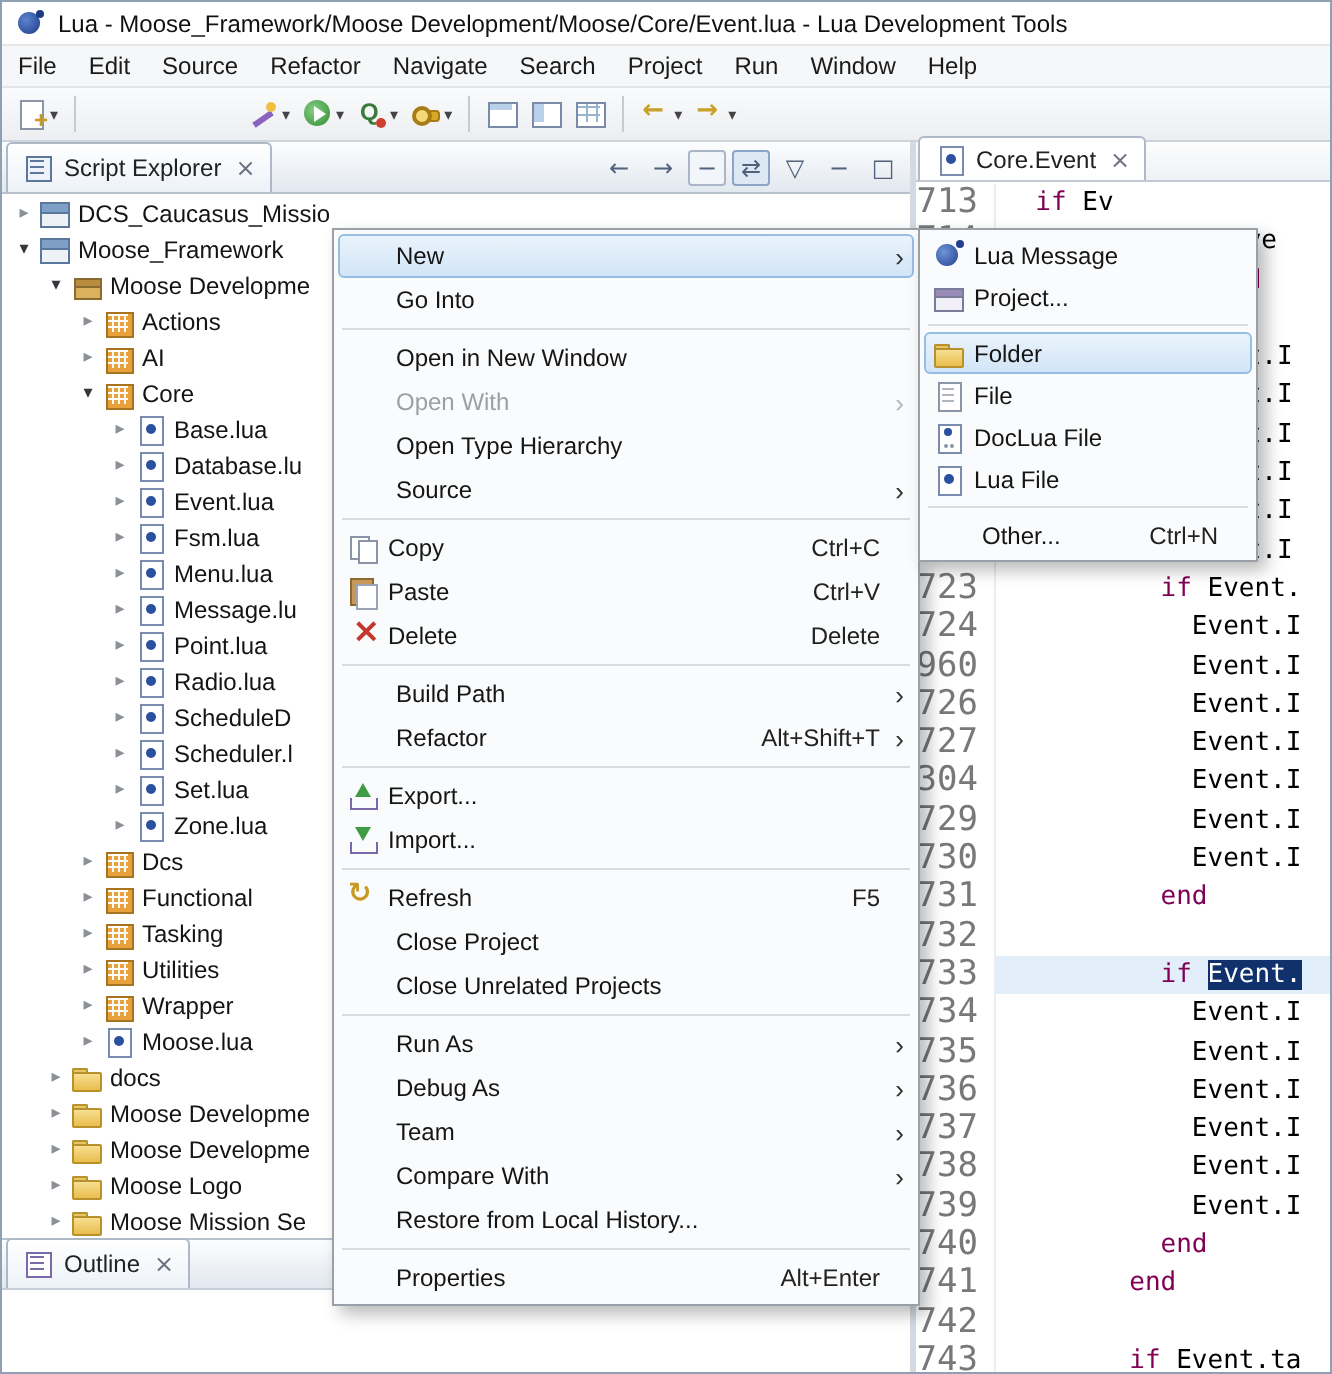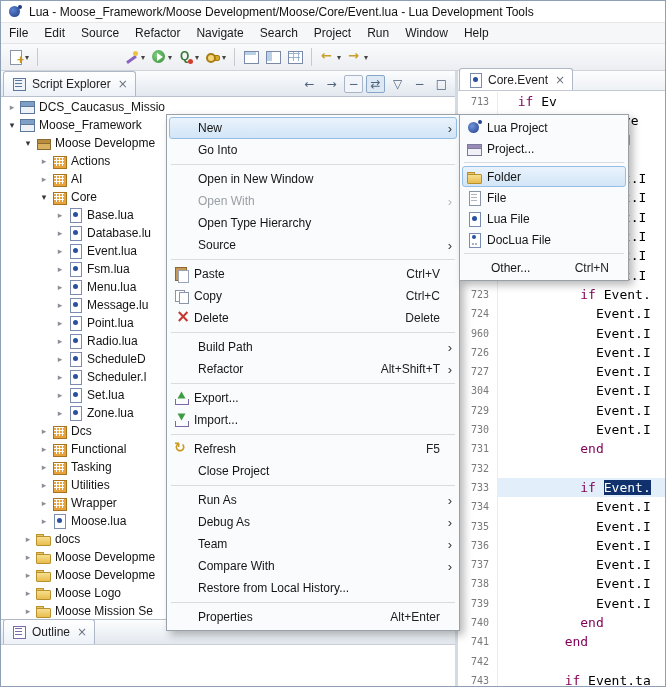--- a/index.html
+++ b/index.html
@@ -38,21 +38,21 @@
   .tlabel{margin-left:4px;color:#141414}
 
   .outline-header{height:26px;background:linear-gradient(#fcfdfe,#e2e8ef);border-top:1px solid #b9c1cc;border-bottom:1px solid #c8ced6;display:flex;align-items:flex-end}
   .outline-body{flex:1;background:#fff}
 
   
   .editor-tabs{height:20px;background:linear-gradient(#fdfdfe,#eef1f5);border-bottom:1px solid #c2c9d2;display:flex;align-items:flex-end}
   .editor-tab{height:22px;display:inline-flex;align-items:center;gap:5px;padding:0 7px;margin-left:1px;background:#fff;border:1px solid #aeb8c6;border-bottom:none;border-radius:3px 3px 0 0;font-size:12px;color:#222}
   .editor{flex:1;background:#fff;overflow:hidden;padding-top:1px;font-family:"DejaVu Sans Mono",monospace;font-size:13px}
   .cline{display:flex;height:19.3px;line-height:19.3px}
-  .lnum{width:40px;flex:none;text-align:right;padding-right:8px;color:#787878;font-size:10px;border-right:1px solid #ececec}
+  .lnum{width:40px;flex:none;text-align:right;padding-right:8px;color:#787878;font-size:17px;border-right:1px solid #ececec}
   .ltext{flex:1;padding-left:4px;white-space:pre;color:#000}
   .ltext span{white-space:pre}
   .ltext.frag{padding-left:117px}
   .cline.cur .ltext{background:#e3eefb}
   .tok-k{color:#7f0055;font-weight:normal}
   .tok-s{background:#10316b;color:#fff}
 
   
   .ctx-menu{position:absolute;left:165px;top:113px;width:294px;background:#fafbfc;border:1px solid #9aa0a8;box-shadow:4px 4px 8px rgba(0,0,0,.28);padding:2px;font-size:12px;z-index:20}
   .sub-menu{position:absolute;left:458px;top:113px;width:170px;background:#fafbfc;border:1px solid #9aa0a8;box-shadow:4px 4px 8px rgba(0,0,0,.28);padding:2px;font-size:12px;z-index:21}
@@ -540,32 +540,32 @@
         <span class="marrow"></span>
       </div>
       <div class="mi">
         <span class="micon"></span>
         <span class="mlabel">Source</span>
         <span class="mshort"></span>
         <span class="marrow">›</span>
       </div>
       <div class="msep"></div>
       <div class="mi">
+        <span class="micon ic ic-copy"></span>
+        <span class="mlabel">Copy</span>
+        <span class="mshort">Ctrl+C</span>
+        <span class="marrow"></span>
+      </div>
+      <div class="mi">
         <span class="micon ic ic-paste"></span>
         <span class="mlabel">Paste</span>
         <span class="mshort">Ctrl+V</span>
         <span class="marrow"></span>
       </div>
       <div class="mi">
-        <span class="micon ic ic-copy"></span>
-        <span class="mlabel">Copy</span>
-        <span class="mshort">Ctrl+C</span>
-        <span class="marrow"></span>
-      </div>
-      <div class="mi">
         <span class="micon ic ic-delete"></span>
         <span class="mlabel">Delete</span>
         <span class="mshort">Delete</span>
         <span class="marrow"></span>
       </div>
       <div class="msep"></div>
       <div class="mi">
         <span class="micon"></span>
         <span class="mlabel">Build Path</span>
         <span class="mshort"></span>
@@ -596,20 +596,26 @@
         <span class="mlabel">Refresh</span>
         <span class="mshort">F5</span>
         <span class="marrow"></span>
       </div>
       <div class="mi">
         <span class="micon"></span>
         <span class="mlabel">Close Project</span>
         <span class="mshort"></span>
         <span class="marrow"></span>
       </div>
+      <div class="mi">
+        <span class="micon"></span>
+        <span class="mlabel">Close Unrelated Projects</span>
+        <span class="mshort"></span>
+        <span class="marrow"></span>
+      </div>
       <div class="msep"></div>
       <div class="mi">
         <span class="micon"></span>
         <span class="mlabel">Run As</span>
         <span class="mshort"></span>
         <span class="marrow">›</span>
       </div>
       <div class="mi">
         <span class="micon"></span>
         <span class="mlabel">Debug As</span>
@@ -638,21 +644,21 @@
       <div class="mi">
         <span class="micon"></span>
         <span class="mlabel">Properties</span>
         <span class="mshort">Alt+Enter</span>
         <span class="marrow"></span>
       </div>
     </div>
   <div class="sub-menu">
       <div class="mi">
         <span class="micon ic ic-lua-project"></span>
-        <span class="mlabel">Lua Project</span>
+        <span class="mlabel">Lua Message</span>
         <span class="mshort"></span>
         <span class="marrow"></span>
       </div>
       <div class="mi">
         <span class="micon ic ic-project"></span>
         <span class="mlabel">Project...</span>
         <span class="mshort"></span>
         <span class="marrow"></span>
       </div>
       <div class="msep"></div>
@@ -662,31 +668,31 @@
         <span class="mshort"></span>
         <span class="marrow"></span>
       </div>
       <div class="mi">
         <span class="micon ic ic-file"></span>
         <span class="mlabel">File</span>
         <span class="mshort"></span>
         <span class="marrow"></span>
       </div>
       <div class="mi">
+        <span class="micon ic ic-doclua-file"></span>
+        <span class="mlabel">DocLua File</span>
+        <span class="mshort"></span>
+        <span class="marrow"></span>
+      </div>
+      <div class="mi">
         <span class="micon ic ic-lua-file"></span>
         <span class="mlabel">Lua File</span>
         <span class="mshort"></span>
         <span class="marrow"></span>
       </div>
-      <div class="mi">
-        <span class="micon ic ic-doclua-file"></span>
-        <span class="mlabel">DocLua File</span>
-        <span class="mshort"></span>
-        <span class="marrow"></span>
-      </div>
       <div class="msep"></div>
       <div class="mi">
         <span class="micon"></span>
         <span class="mlabel">Other...</span>
         <span class="mshort">Ctrl+N</span>
         <span class="marrow"></span>
       </div>
     </div>
 
 </div>

